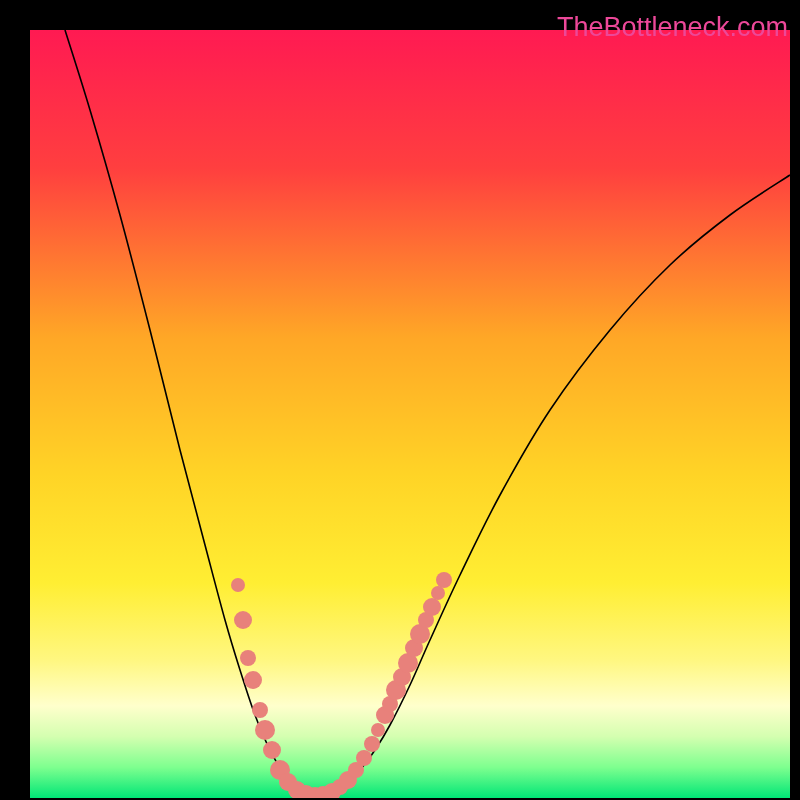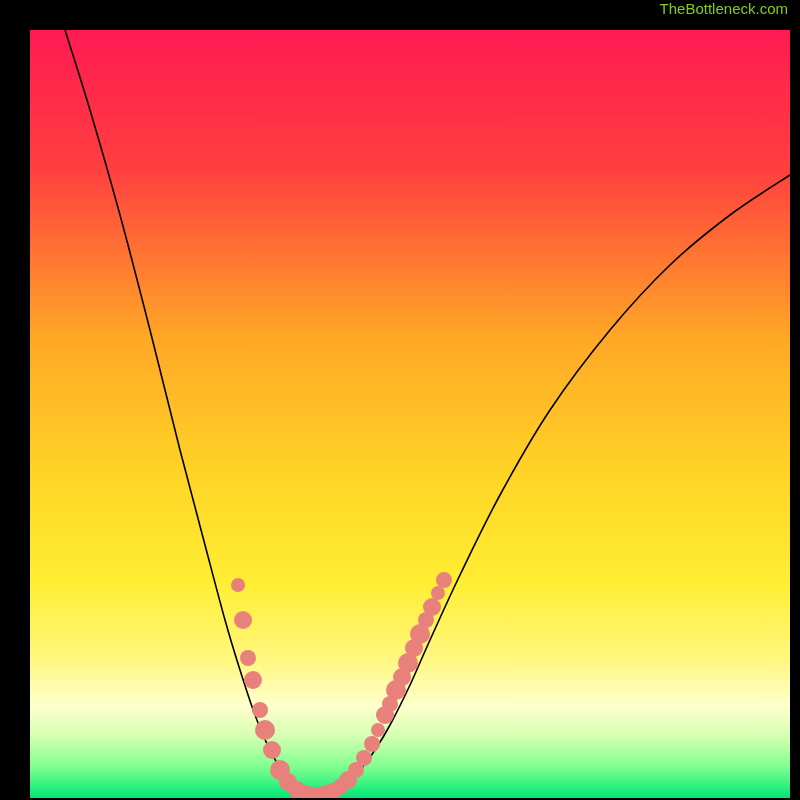--- a/index.html
+++ b/index.html
@@ -6,24 +6,24 @@
     margin: 0;
     padding: 0;
     width: 800px;
     height: 800px;
     background: #000;
     position: relative;
     font-family: Arial, Helvetica, sans-serif;
   }
   .watermark {
     position: absolute;
-    top: 0;
+    top: 12px;
     right: 12px;
-    font-size: 15px;
-    color: #84cc16;
+    font-size: 27px;
+    color: #ec4899;
     font-weight: 500;
     z-index: 10;
   }
   .plot-area {
     position: absolute;
     left: 30px;
     top: 30px;
     width: 760px;
     height: 768px;
     overflow: hidden;

